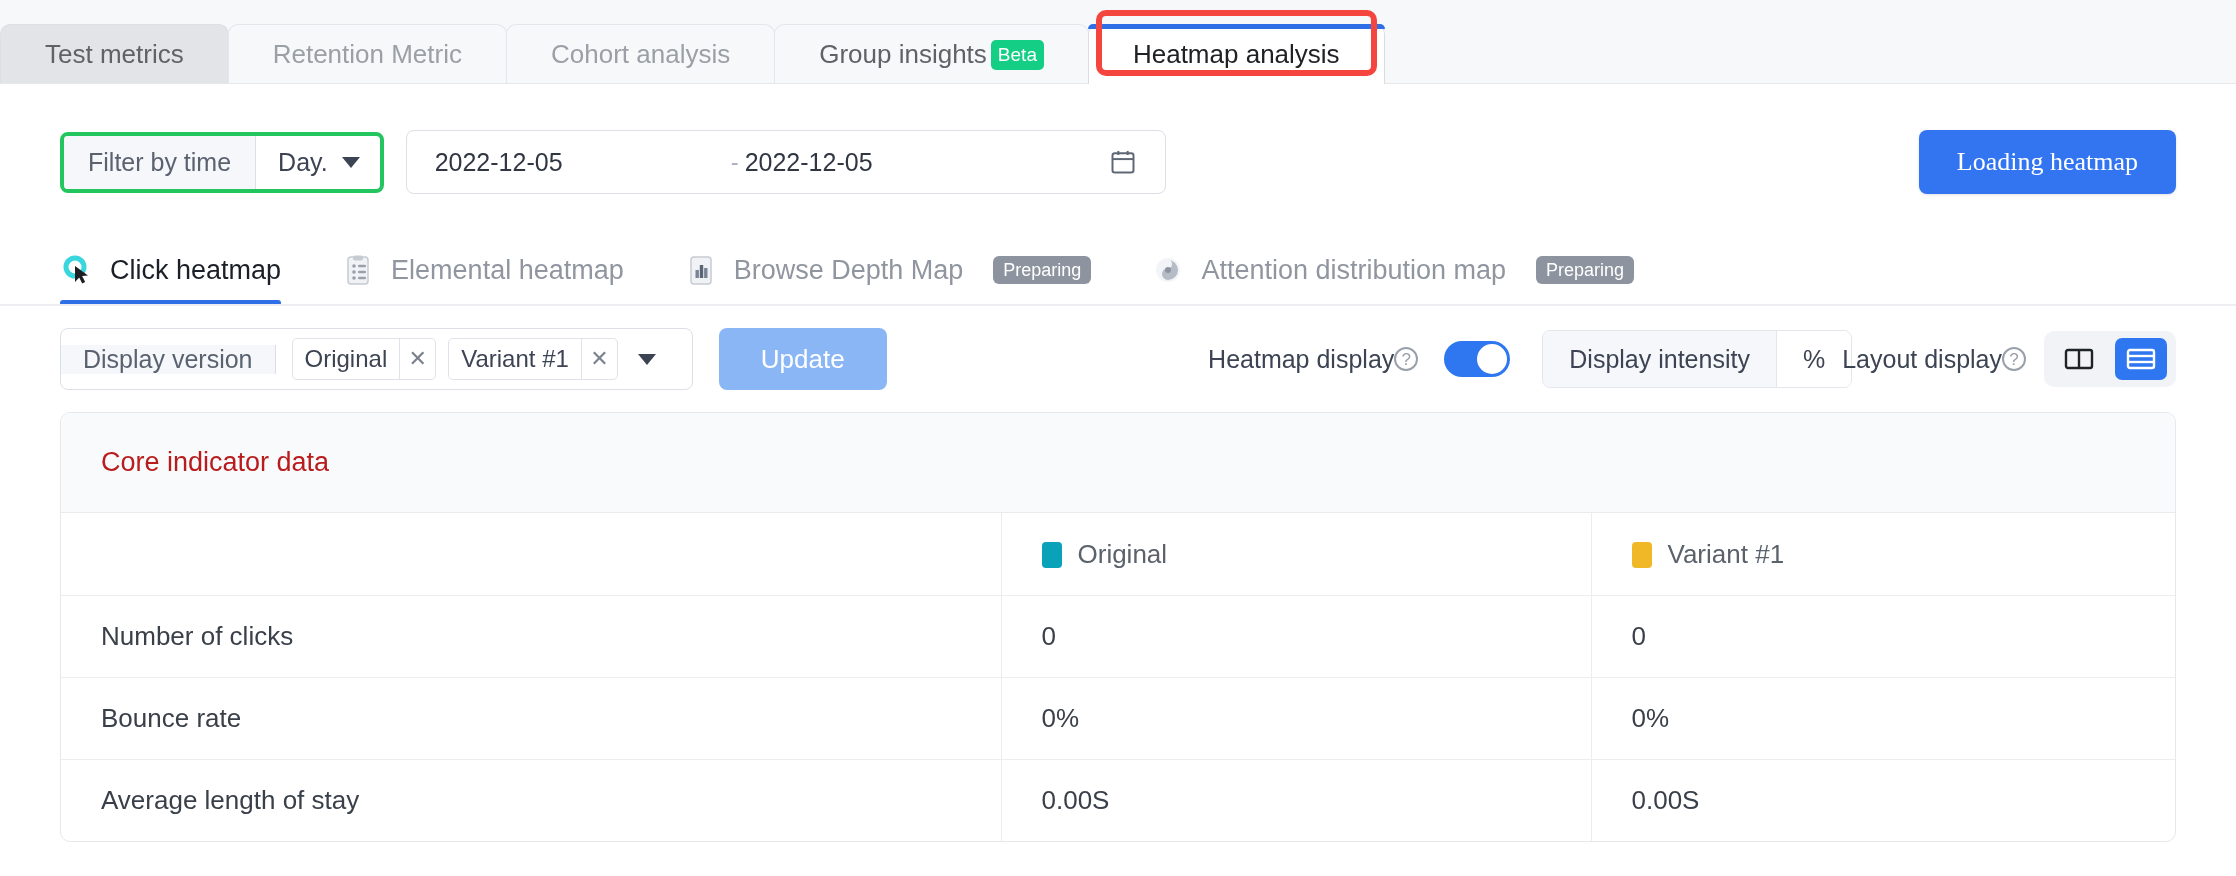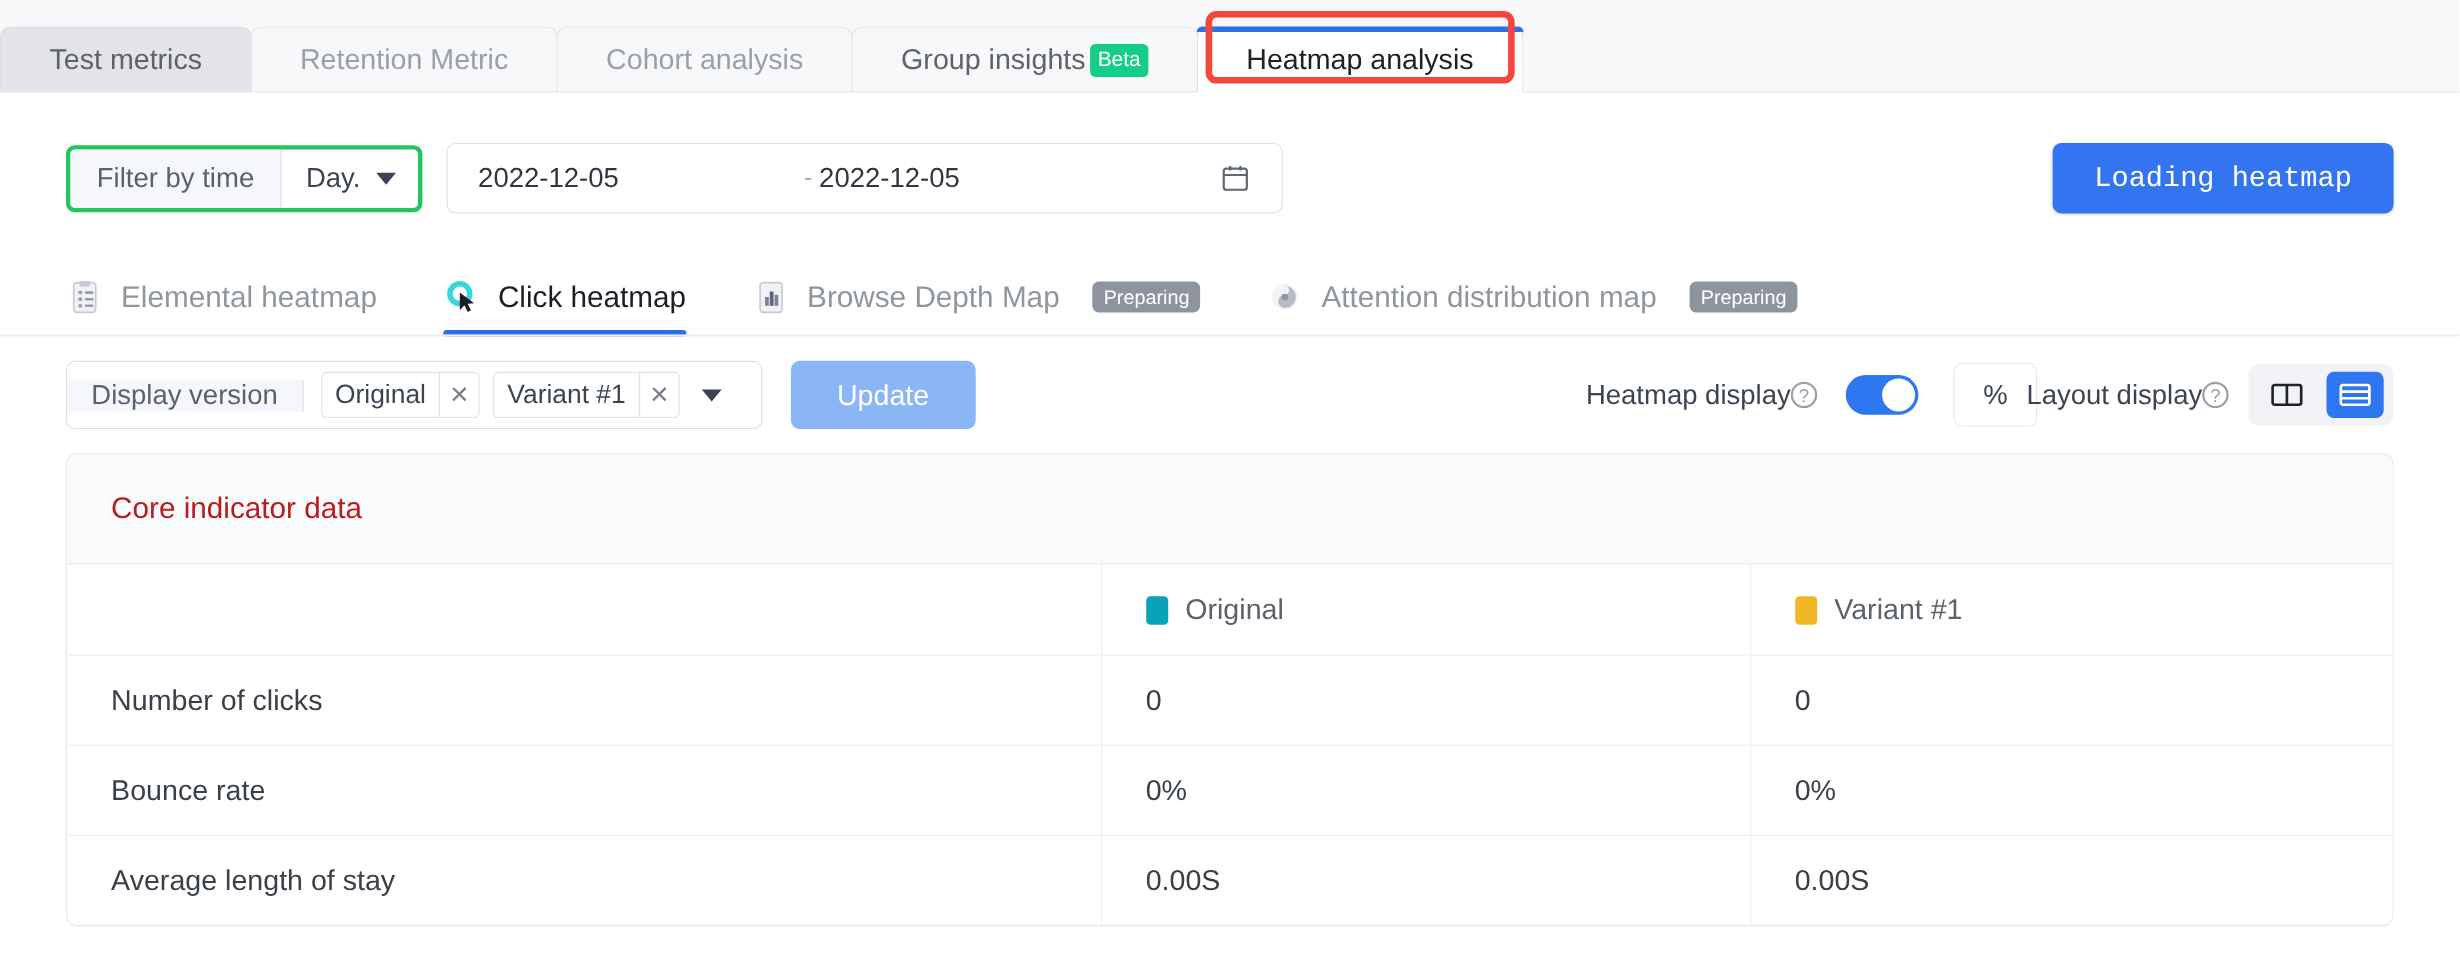--- a/index.html
+++ b/index.html
@@ -158,21 +158,21 @@
     right: 60px;
     top: 0;
     height: 64px;
     background: #3375f0;
     color: #ffffff;
     font-size: 26px;
     border: none;
     border-radius: 8px;
     padding: 0 38px;
     cursor: pointer;
-    font-family: Liberation Mono, monospace;
+    font-family: Liberation Serif, serif;
     box-shadow: 0 1px 3px rgba(0,0,0,.12);
   }
 
   
   .subtabs {
     margin-top: 40px;
     padding: 0 60px;
     display: flex;
     align-items: center;
     gap: 0;
@@ -438,45 +438,45 @@
         <line x1="8" y1="2.5" x2="8" y2="6"></line>
         <line x1="16" y1="2.5" x2="16" y2="6"></line>
       </svg>
     </span>
   </div>
 
   <button class="primary-btn">Loading heatmap</button>
 </div>
 
 <div class="subtabs">
+  <div class="subtab active">
+    <span class="ic">
+      <svg width="32" height="32" viewBox="0 0 32 32">
+        <circle cx="14" cy="13" r="9" fill="none" stroke="#3ad6de" stroke-width="5"></circle>
+        <path d="M14 12 L14 28 L18.2 23.4 L21.2 29.6 L24.2 28.1 L21.1 22.1 L27 21.6 Z" fill="#1d1f24"></path>
+      </svg>
+    </span>
+    <span>Click heatmap</span>
+    <span class="bar"></span>
+  </div>
+
   <div class="subtab">
     <span class="ic">
       <svg width="30" height="32" viewBox="0 0 30 32">
         <rect x="5" y="3" width="20" height="27" rx="3" fill="#f0f2f5" stroke="#c6cbd3" stroke-width="1.5"></rect>
         <rect x="10" y="1.5" width="10" height="5" rx="2" fill="#c6cbd3"></rect>
         <circle cx="11" cy="12" r="1.8" fill="#9aa0aa"></circle>
           <rect x="15" y="10.8" width="8" height="2.4" rx="1.2" fill="#9aa0aa"></rect>
         <circle cx="11" cy="18" r="1.8" fill="#9aa0aa"></circle>
           <rect x="15" y="16.8" width="8" height="2.4" rx="1.2" fill="#9aa0aa"></rect>
         <circle cx="11" cy="24" r="1.8" fill="#9aa0aa"></circle>
           <rect x="15" y="22.8" width="8" height="2.4" rx="1.2" fill="#9aa0aa"></rect>
       </svg>
     </span>
     <span>Elemental heatmap</span>
-  </div>
-
-  <div class="subtab active">
-    <span class="ic">
-      <svg width="32" height="32" viewBox="0 0 32 32">
-        <circle cx="14" cy="13" r="9" fill="none" stroke="#3ad6de" stroke-width="5"></circle>
-        <path d="M14 12 L14 28 L18.2 23.4 L21.2 29.6 L24.2 28.1 L21.1 22.1 L27 21.6 Z" fill="#1d1f24"></path>
-      </svg>
-    </span>
-    <span>Click heatmap</span>
-    <span class="bar"></span>
   </div>
 
   <div class="subtab">
     <span class="ic">
       <svg width="30" height="32" viewBox="0 0 30 32">
         <rect x="5" y="3" width="20" height="27" rx="3" fill="#f0f2f5" stroke="#c6cbd3" stroke-width="1.5"></rect>
         <rect x="9.5" y="16" width="3.4" height="8" fill="#7b8494"></rect>
         <rect x="13.8" y="11" width="3.4" height="13" fill="#5a6676"></rect>
         <rect x="18.1" y="14" width="3.4" height="10" fill="#7b8494"></rect>
       </svg>
@@ -522,20 +522,21 @@
   <div class="ctl-right">
     <span class="ctl-text">
       <span>Heatmap display</span>
       <span class="qmark">?</span>
     </span>
     <span class="switch">
         <span class="knob"></span>
       </span>
 
     <span class="seg">
+      <span class="s-item">Display intensity</span>
       <span class="s-item sel">%</span>
     </span>
 
     <span class="ctl-text layout-text" style="margin-left:-10px;">
       <span>Layout display</span>
       <span class="qmark">?</span>
     </span>
 
     <span class="layout-toggle">
       <span class="lt-btn">

